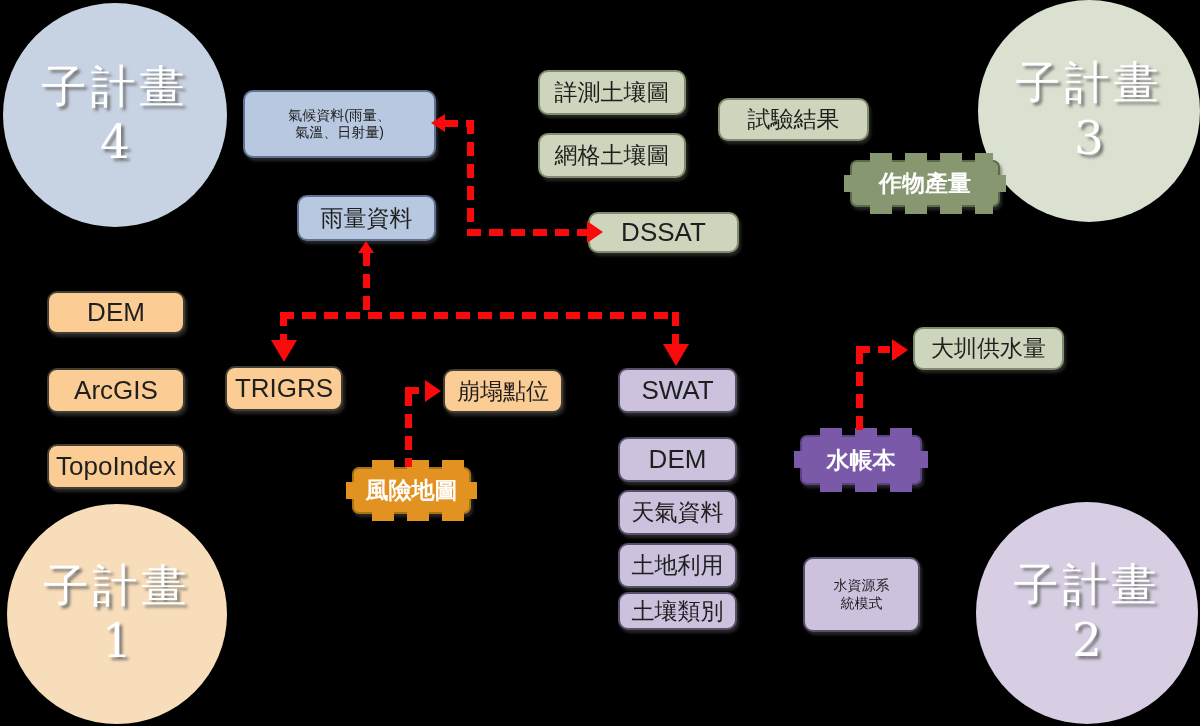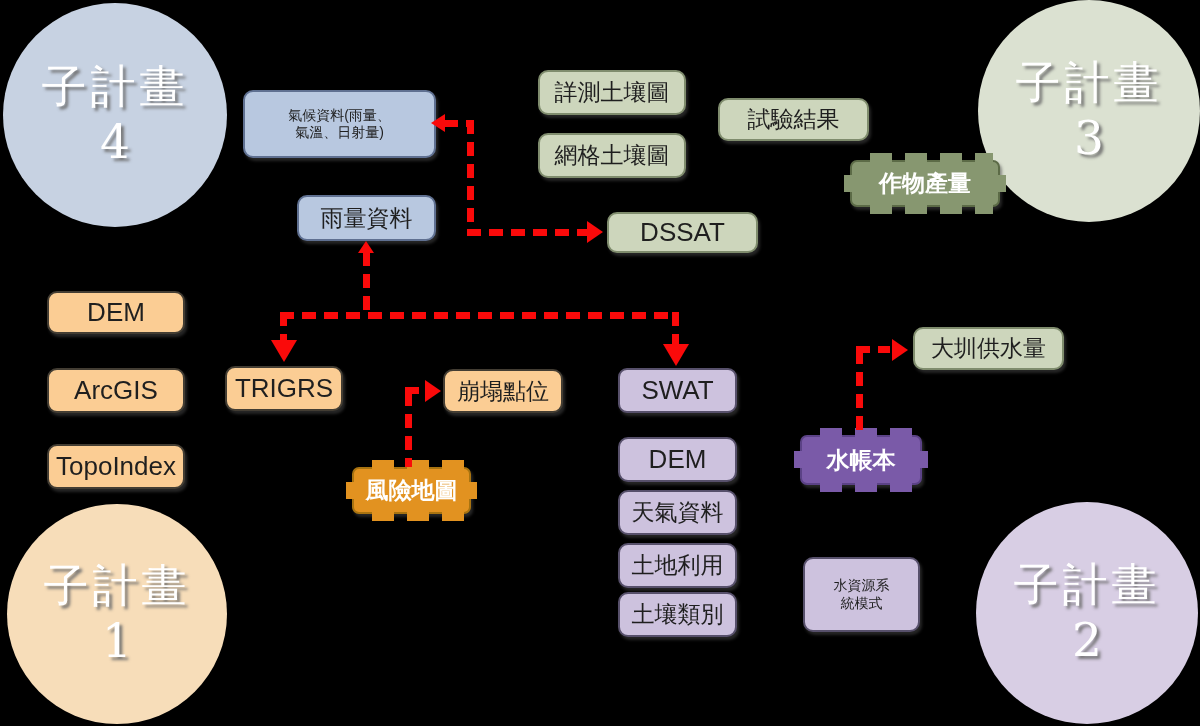--- a/index.html
+++ b/index.html
@@ -86,34 +86,34 @@
 
   <div class="box blue sm" style="left:243px;top:90px;width:193px;height:68px;">
     <span>氣候資料(雨量、</span>
     <span>氣溫、日射量)</span>
   </div>
   <div class="box blue" style="left:297px;top:195px;width:139px;height:46px;">雨量資料</div>
 
   <div class="box green" style="left:538px;top:133px;width:148px;height:45px;">網格土壤圖</div>
   <div class="box green" style="left:538px;top:70px;width:148px;height:45px;">詳測土壤圖</div>
   <div class="box green" style="left:718px;top:98px;width:151px;height:43px;">試驗結果</div>
-  <div class="box green en" style="left:607px;top:212px;width:151px;height:41px;text-align:center;">DSSAT</div>
+  <div class="box green en" style="left:588px;top:212px;width:151px;height:41px;text-align:center;">DSSAT</div>
   <div class="box green" style="left:913px;top:327px;width:151px;height:43px;">大圳供水量</div>
 
   <div class="box orange en" style="left:47px;top:291px;width:138px;height:43px;">DEM</div>
   <div class="box orange en" style="left:47px;top:368px;width:138px;height:45px;">ArcGIS</div>
   <div class="box orange en" style="left:47px;top:444px;width:138px;height:45px;">TopoIndex</div>
   <div class="box orange en" style="left:225px;top:366px;width:118px;height:45px;">TRIGRS</div>
   <div class="box orange" style="left:443px;top:369px;width:120px;height:44px;">崩塌點位</div>
 
   <div class="box purple en" style="left:618px;top:368px;width:119px;height:45px;border-radius:9px;">SWAT</div>
   <div class="box purple en" style="left:618px;top:437px;width:119px;height:45px;">DEM</div>
   <div class="box purple" style="left:618px;top:490px;width:119px;height:45px;">天氣資料</div>
   <div class="box purple" style="left:618px;top:543px;width:119px;height:45px;">土地利用</div>
-  <div class="box purple" style="left:618px;top:592px;width:119px;height:45px;">土壤類別</div>
+  <div class="box purple" style="left:618px;top:592px;width:119px;height:38px;">土壤類別</div>
   <div class="box purple sm" style="left:803px;top:557px;width:117px;height:75px;">
     <span>水資源系</span>
     <span>統模式</span>
   </div>
 
   <div class="gear gear-green" style="left:850px;top:160px;width:150px;height:47px;">
     <span class="stab l"></span>
     <span class="stab r"></span>
     <span>作物產量</span>
   </div>

